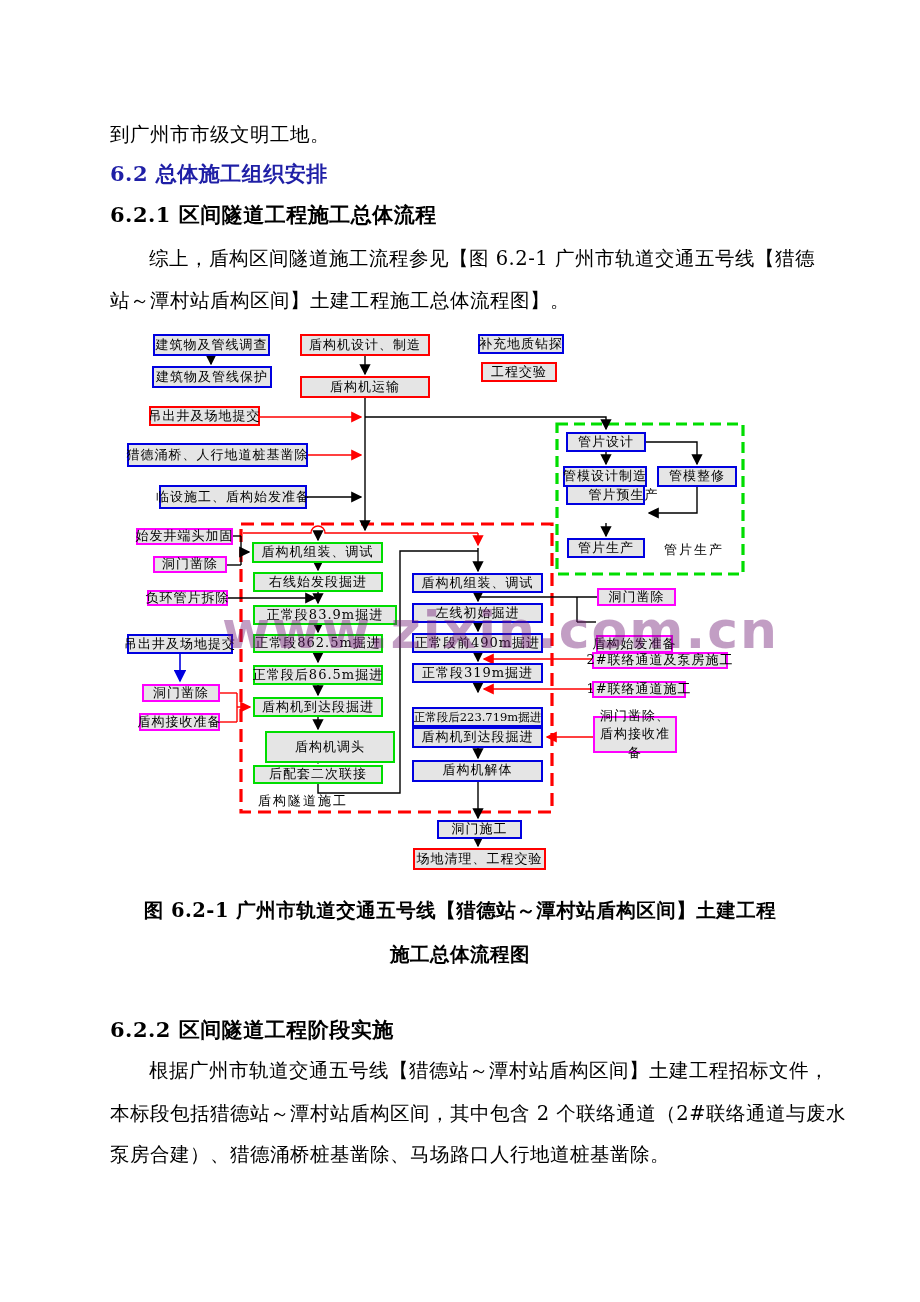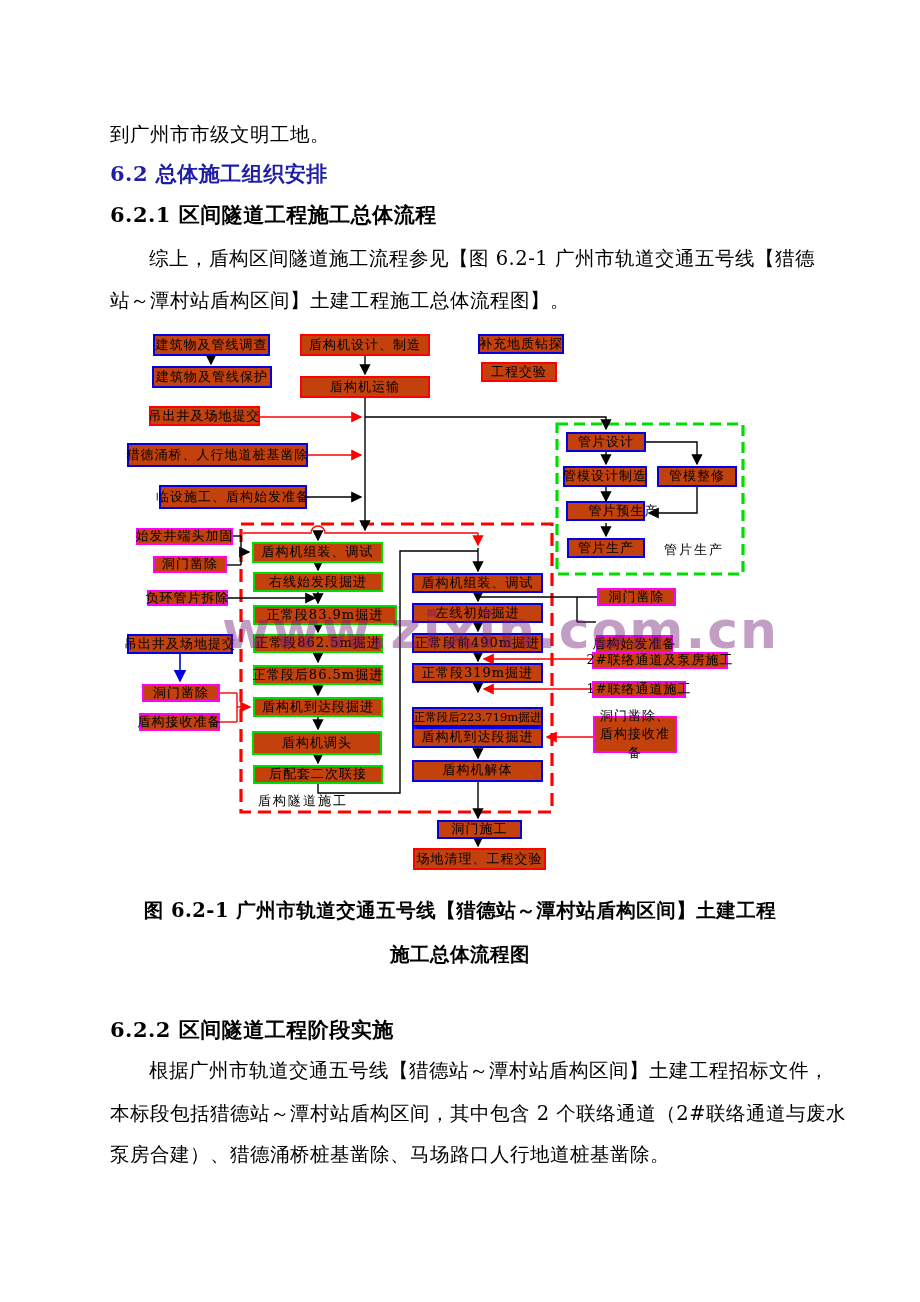--- a/index.html
+++ b/index.html
@@ -3,21 +3,21 @@
 <meta charset="utf-8">
 <style>
   html,body{margin:0;padding:0;background:#fff;}
   .page{position:relative;width:920px;height:1302px;background:#ffffff;overflow:hidden;
         font-family:"DejaVu Serif","Liberation Serif",serif;color:#000;}
   .doc-line{position:absolute;font-size:19.5px;letter-spacing:0.5px;white-space:nowrap;}
   .doc-heading{position:absolute;font-size:21px;font-weight:bold;white-space:nowrap;letter-spacing:0.5px;}
   .doc-caption{position:absolute;left:110px;width:700px;text-align:center;font-size:19.5px;
                font-weight:bold;white-space:nowrap;letter-spacing:0.5px;}
   .fbox{position:absolute;display:flex;align-items:center;justify-content:center;
-        background:#c2410c;border:2px solid #1d4ed8;box-sizing:border-box;z-index:3;
+        background:#e5e5e5;border:2px solid #1d4ed8;box-sizing:border-box;z-index:3;
         font-size:13px;letter-spacing:1px;white-space:nowrap;line-height:1.1;}
   .fbox.pre{white-space:pre-line;text-align:center;line-height:1.4;letter-spacing:1px;}
   .fbox.small{font-size:11.5px;letter-spacing:0;margin-top:12px;}
   .flabel{position:absolute;z-index:3;font-size:13px;letter-spacing:2px;white-space:nowrap;}
   .connectors{position:absolute;left:0;top:0;z-index:2;pointer-events:none;}
   .watermark{position:absolute;z-index:4;pointer-events:none;
              font-family:"DejaVu Sans","Liberation Sans",sans-serif;
              font-size:52px;font-weight:bold;letter-spacing:2px;
              color:#701a75;opacity:0.42;white-space:nowrap;}
 </style>
@@ -122,38 +122,38 @@
   <div class="fbox" style="left: 300px; top: 376px; width: 130px; height: 22px; border-color: rgb(255, 0, 0);">盾构机运输</div>
   <div class="fbox" style="left: 478px; top: 334px; width: 86px; height: 20px; border-color: rgb(0, 0, 224);">补充地质钻探</div>
   <div class="fbox" style="left: 481px; top: 362px; width: 76px; height: 20px; border-color: rgb(255, 0, 0);">工程交验</div>
   <div class="fbox" style="left: 149px; top: 406px; width: 111px; height: 20px; border-color: rgb(255, 0, 0);">吊出井及场地提交</div>
   <div class="fbox" style="left: 127px; top: 443px; width: 181px; height: 24px; border-color: rgb(0, 0, 224);">猎德涌桥、人行地道桩基凿除</div>
   <div class="fbox" style="left: 159px; top: 485px; width: 148px; height: 24px; border-color: rgb(0, 0, 224);">临设施工、盾构始发准备</div>
 
   <div class="fbox" style="left: 566px; top: 432px; width: 80px; height: 20px; border-color: rgb(0, 0, 224);">管片设计</div>
   <div class="fbox" style="left: 563px; top: 466px; width: 84px; height: 21px; border-color: rgb(0, 0, 224);">管模设计制造</div>
   <div class="fbox" style="left: 657px; top: 466px; width: 80px; height: 21px; border-color: rgb(0, 0, 224);">管模整修</div>
-  <div class="fbox" style="left: 566px; top: 501px; width: 79px; height: 20px; border-color: rgb(0, 0, 224); padding-left: 36px;">管片预生产</div>
+  <div class="fbox" style="left: 566px; top: 485px; width: 79px; height: 20px; border-color: rgb(0, 0, 224); padding-left: 36px;">管片预生产</div>
   <div class="fbox" style="left: 567px; top: 538px; width: 78px; height: 20px; border-color: rgb(0, 0, 224);">管片生产</div>
   <div class="flabel" style="left:664px;top:541px;">管片生产</div>
 
   <div class="fbox" style="left: 136px; top: 528px; width: 97px; height: 17px; border-color: rgb(255, 0, 255);">始发井端头加固</div>
   <div class="fbox" style="left: 153px; top: 556px; width: 74px; height: 17px; border-color: rgb(255, 0, 255);">洞门凿除</div>
   <div class="fbox" style="left: 147px; top: 590px; width: 81px; height: 16px; border-color: rgb(255, 0, 255);">负环管片拆除</div>
   <div class="fbox" style="left: 127px; top: 634px; width: 106px; height: 20px; border-color: rgb(0, 0, 224);">吊出井及场地提交</div>
   <div class="fbox" style="left: 142px; top: 684px; width: 78px; height: 18px; border-color: rgb(255, 0, 255);">洞门凿除</div>
   <div class="fbox" style="left: 139px; top: 713px; width: 81px; height: 18px; border-color: rgb(255, 0, 255);">盾构接收准备</div>
 
   <div class="fbox" style="left: 252px; top: 542px; width: 131px; height: 21px; border-color: rgb(0, 221, 0);">盾构机组装、调试</div>
   <div class="fbox" style="left: 253px; top: 572px; width: 130px; height: 20px; border-color: rgb(0, 221, 0);">右线始发段掘进</div>
   <div class="fbox" style="left: 253px; top: 605px; width: 144px; height: 20px; border-color: rgb(0, 221, 0);">正常段83.9m掘进</div>
   <div class="fbox" style="left: 253px; top: 634px; width: 130px; height: 19px; border-color: rgb(0, 221, 0);">正常段862.5m掘进</div>
   <div class="fbox" style="left: 253px; top: 665px; width: 130px; height: 20px; border-color: rgb(0, 221, 0);">正常段后86.5m掘进</div>
   <div class="fbox" style="left: 253px; top: 697px; width: 130px; height: 20px; border-color: rgb(0, 221, 0);">盾构机到达段掘进</div>
-  <div class="fbox" style="left: 252px; top: 731px; width: 130px; height: 24px; border-color: rgb(0, 221, 0);">盾构机调头</div>
+  <div class="fbox" style="left: 265px; top: 731px; width: 130px; height: 32px; border-color: rgb(0, 221, 0);">盾构机调头</div>
   <div class="fbox" style="left: 253px; top: 765px; width: 130px; height: 19px; border-color: rgb(0, 221, 0);">后配套二次联接</div>
   <div class="flabel" style="left:258px;top:792px;">盾构隧道施工</div>
 
   <div class="fbox" style="left: 412px; top: 573px; width: 131px; height: 20px; border-color: rgb(0, 0, 224);">盾构机组装、调试</div>
   <div class="fbox" style="left: 412px; top: 603px; width: 131px; height: 20px; border-color: rgb(0, 0, 224);">左线初始掘进</div>
   <div class="fbox" style="left: 412px; top: 633px; width: 131px; height: 20px; border-color: rgb(0, 0, 224);">正常段前490m掘进</div>
   <div class="fbox" style="left: 412px; top: 663px; width: 131px; height: 20px; border-color: rgb(0, 0, 224);">正常段319m掘进</div>
   <div class="fbox small" style="left: 412px; top: 695px; width: 131px; height: 20px; border-color: rgb(0, 0, 224);">正常段后223.719m掘进</div>
   <div class="fbox" style="left: 412px; top: 727px; width: 131px; height: 21px; border-color: rgb(0, 0, 224);">盾构机到达段掘进</div>
   <div class="fbox" style="left: 412px; top: 760px; width: 131px; height: 22px; border-color: rgb(0, 0, 224); font-family: Liberation Mono, monospace;">盾构机解体</div>

